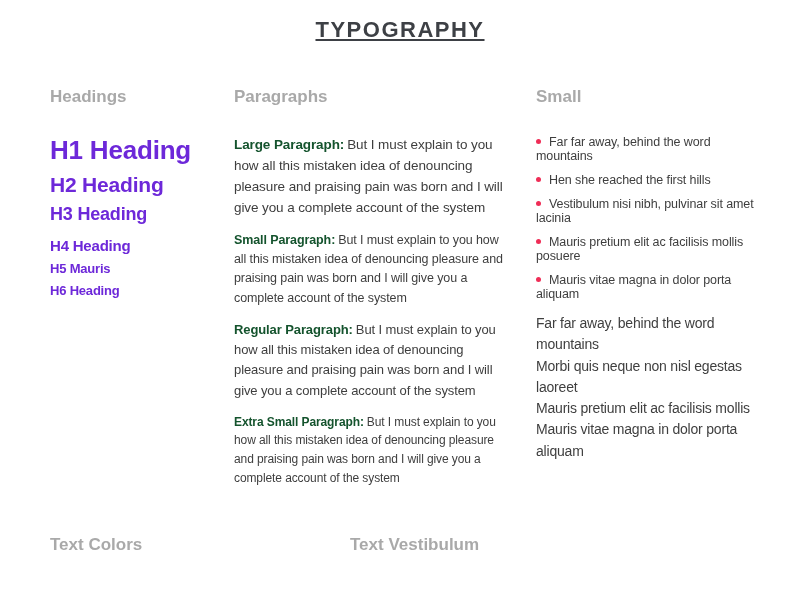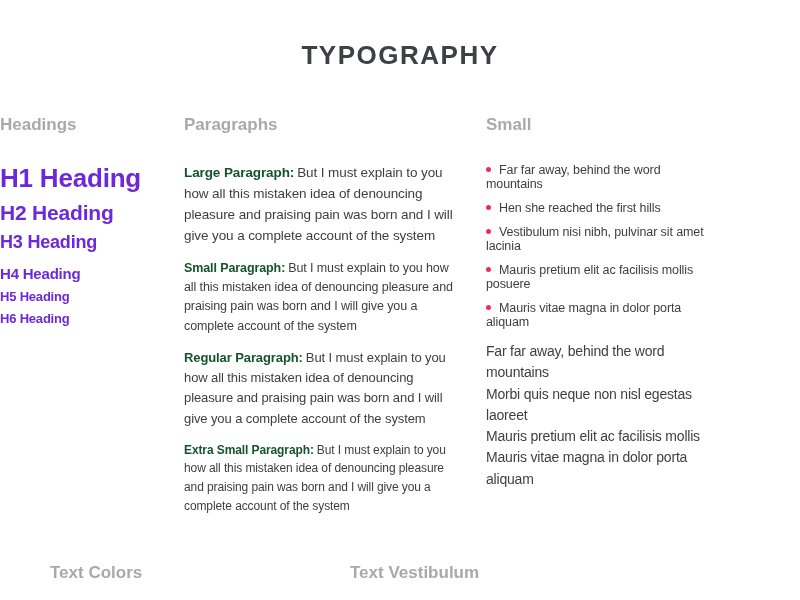--- a/index.html
+++ b/index.html
@@ -3,32 +3,34 @@
 <meta charset="utf-8">
 <style>
   * { box-sizing: border-box; margin: 0; padding: 0; }
   html, body { width: 800px; height: 600px; overflow: hidden; }
   body {
     background: #ffffff;
     font-family: "Liberation Sans", sans-serif;
     color: #3e3e3e;
   }
   .page-title {
-    margin-top: 40px;
+    margin-top: 17px;
     margin-bottom: 44px;
     text-align: center;
-    font-size: 26px;
+    font-size: 22px;
     font-weight: 700;
     letter-spacing: 1.5px;
     color: #3d4045;
+    text-decoration: underline;
   }
   .row1 {
     display: grid;
     grid-template-columns: 160px 278px 228px;
     column-gap: 24px;
+    padding-left: 50px;
   }
   .row2 {
     display: grid;
     grid-template-columns: 284px 412px;
     column-gap: 16px;
     padding-left: 50px;
     margin-top: 48px;
   }
   .section-title {
     font-size: 17px;
@@ -70,21 +72,21 @@
 <div class="page-title">TYPOGRAPHY</div>
 
 <div class="row1">
 
   <section>
     <div class="section-title">Headings</div>
     <div class="h h1">H1 Heading</div>
     <div class="h h2">H2 Heading</div>
     <div class="h h3">H3 Heading</div>
     <div class="h h4">H4 Heading</div>
-    <div class="h h5">H5 Heading</div>
+    <div class="h h5">H5 Mauris</div>
     <div class="h h6">H6 Heading</div>
   </section>
 
   <section>
     <div class="section-title">Paragraphs</div>
     <p class="para para-lg"><strong>Large Paragraph:</strong><span>But I must explain to you how all this mistaken idea of denouncing pleasure and praising pain was born and I will give you a complete account of the system</span></p>
     <p class="para para-sm"><strong>Small Paragraph:</strong><span>But I must explain to you how all this mistaken idea of denouncing pleasure and praising pain was born and I will give you a complete account of the system</span></p>
     <p class="para para-rg"><strong>Regular Paragraph:</strong><span>But I must explain to you how all this mistaken idea of denouncing pleasure and praising pain was born and I will give you a complete account of the system</span></p>
     <p class="para para-xs"><strong>Extra Small Paragraph:</strong><span>But I must explain to you how all this mistaken idea of denouncing pleasure and praising pain was born and I will give you a complete account of the system</span></p>
   </section>

